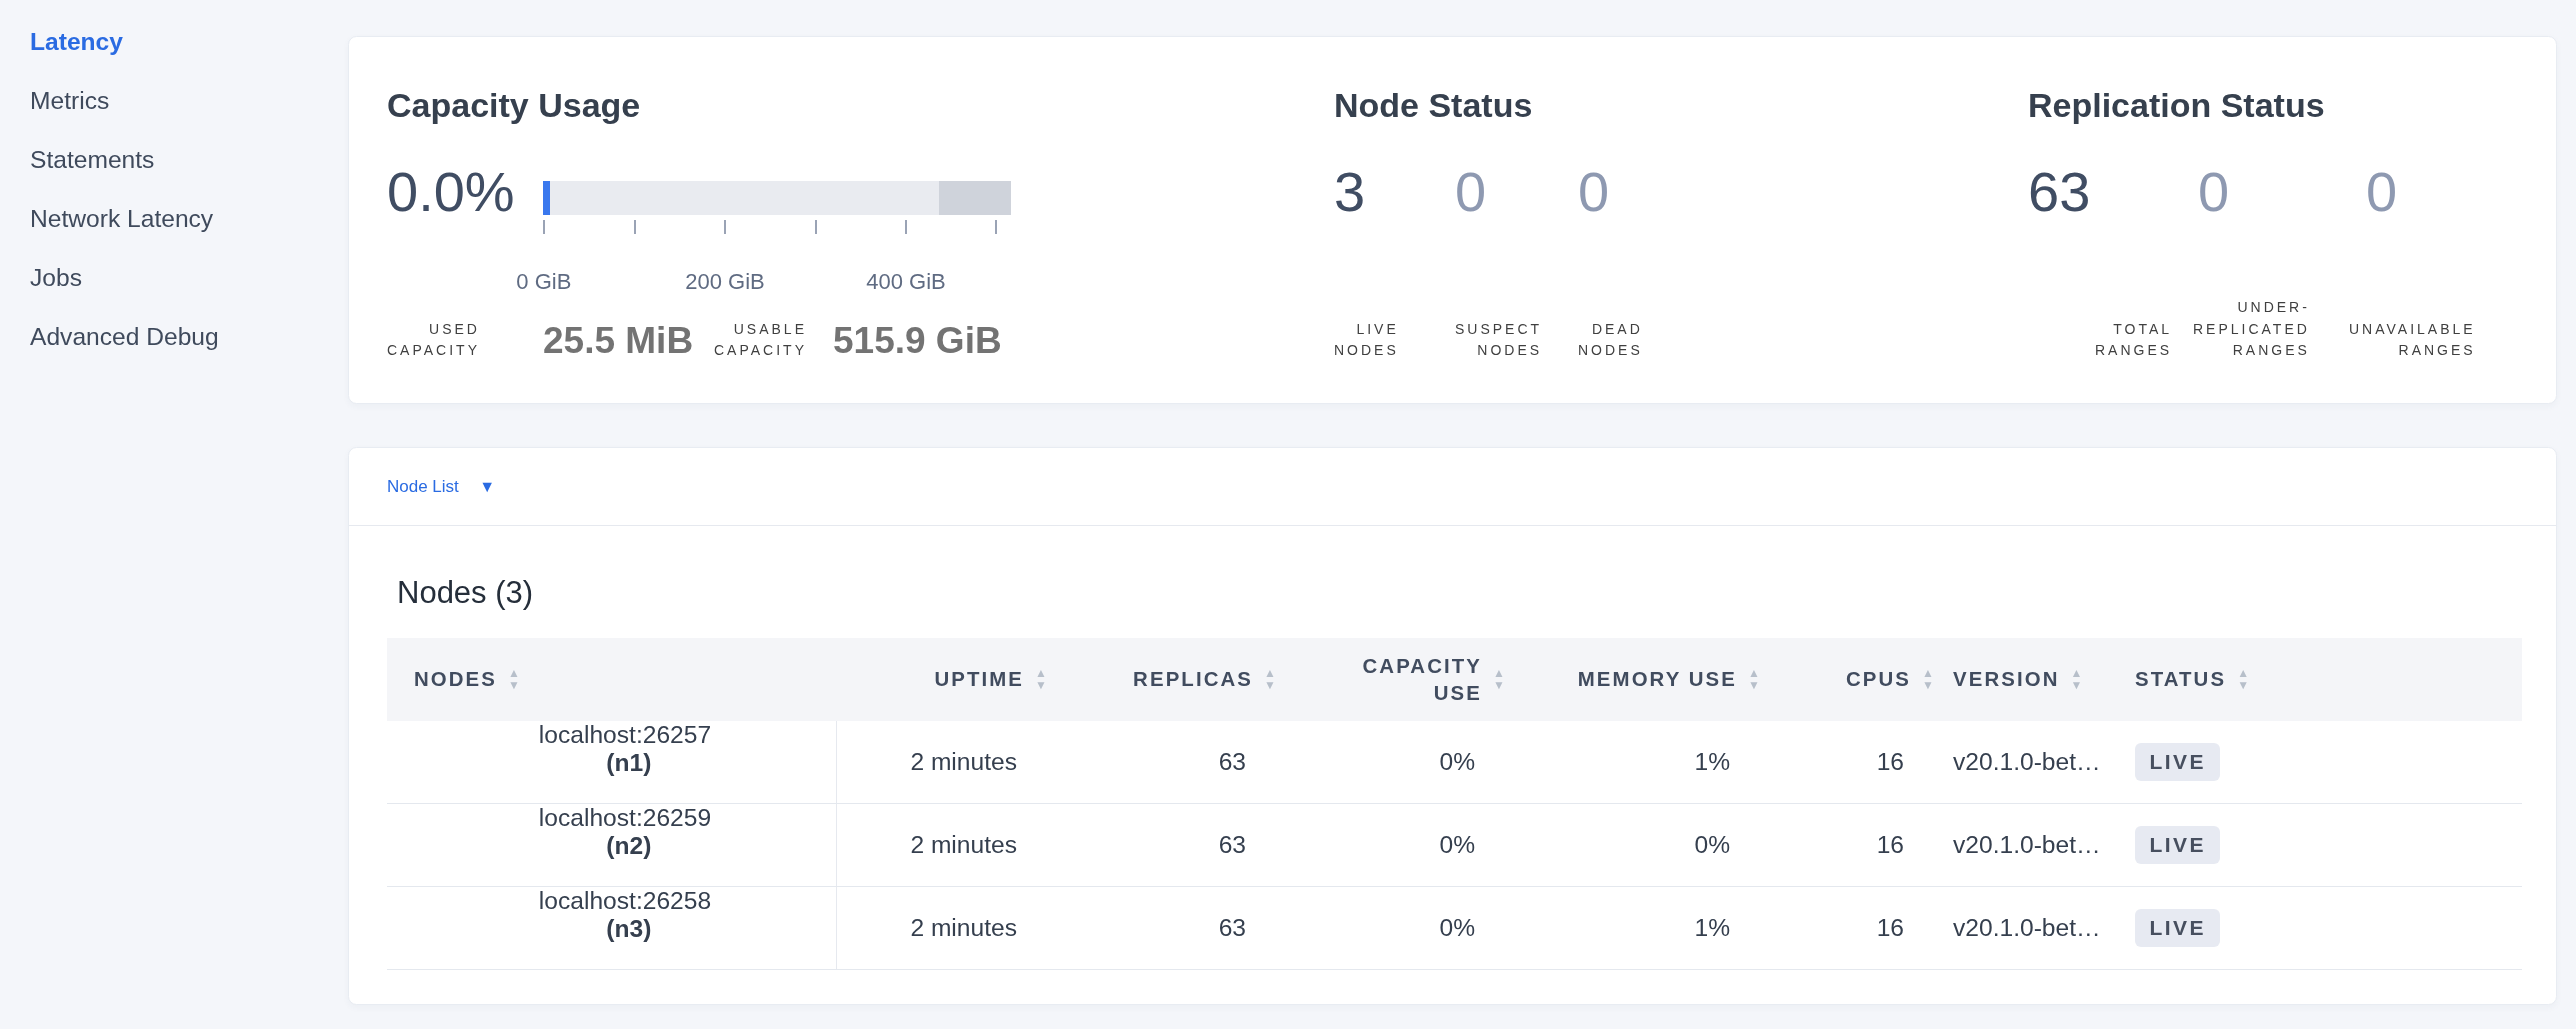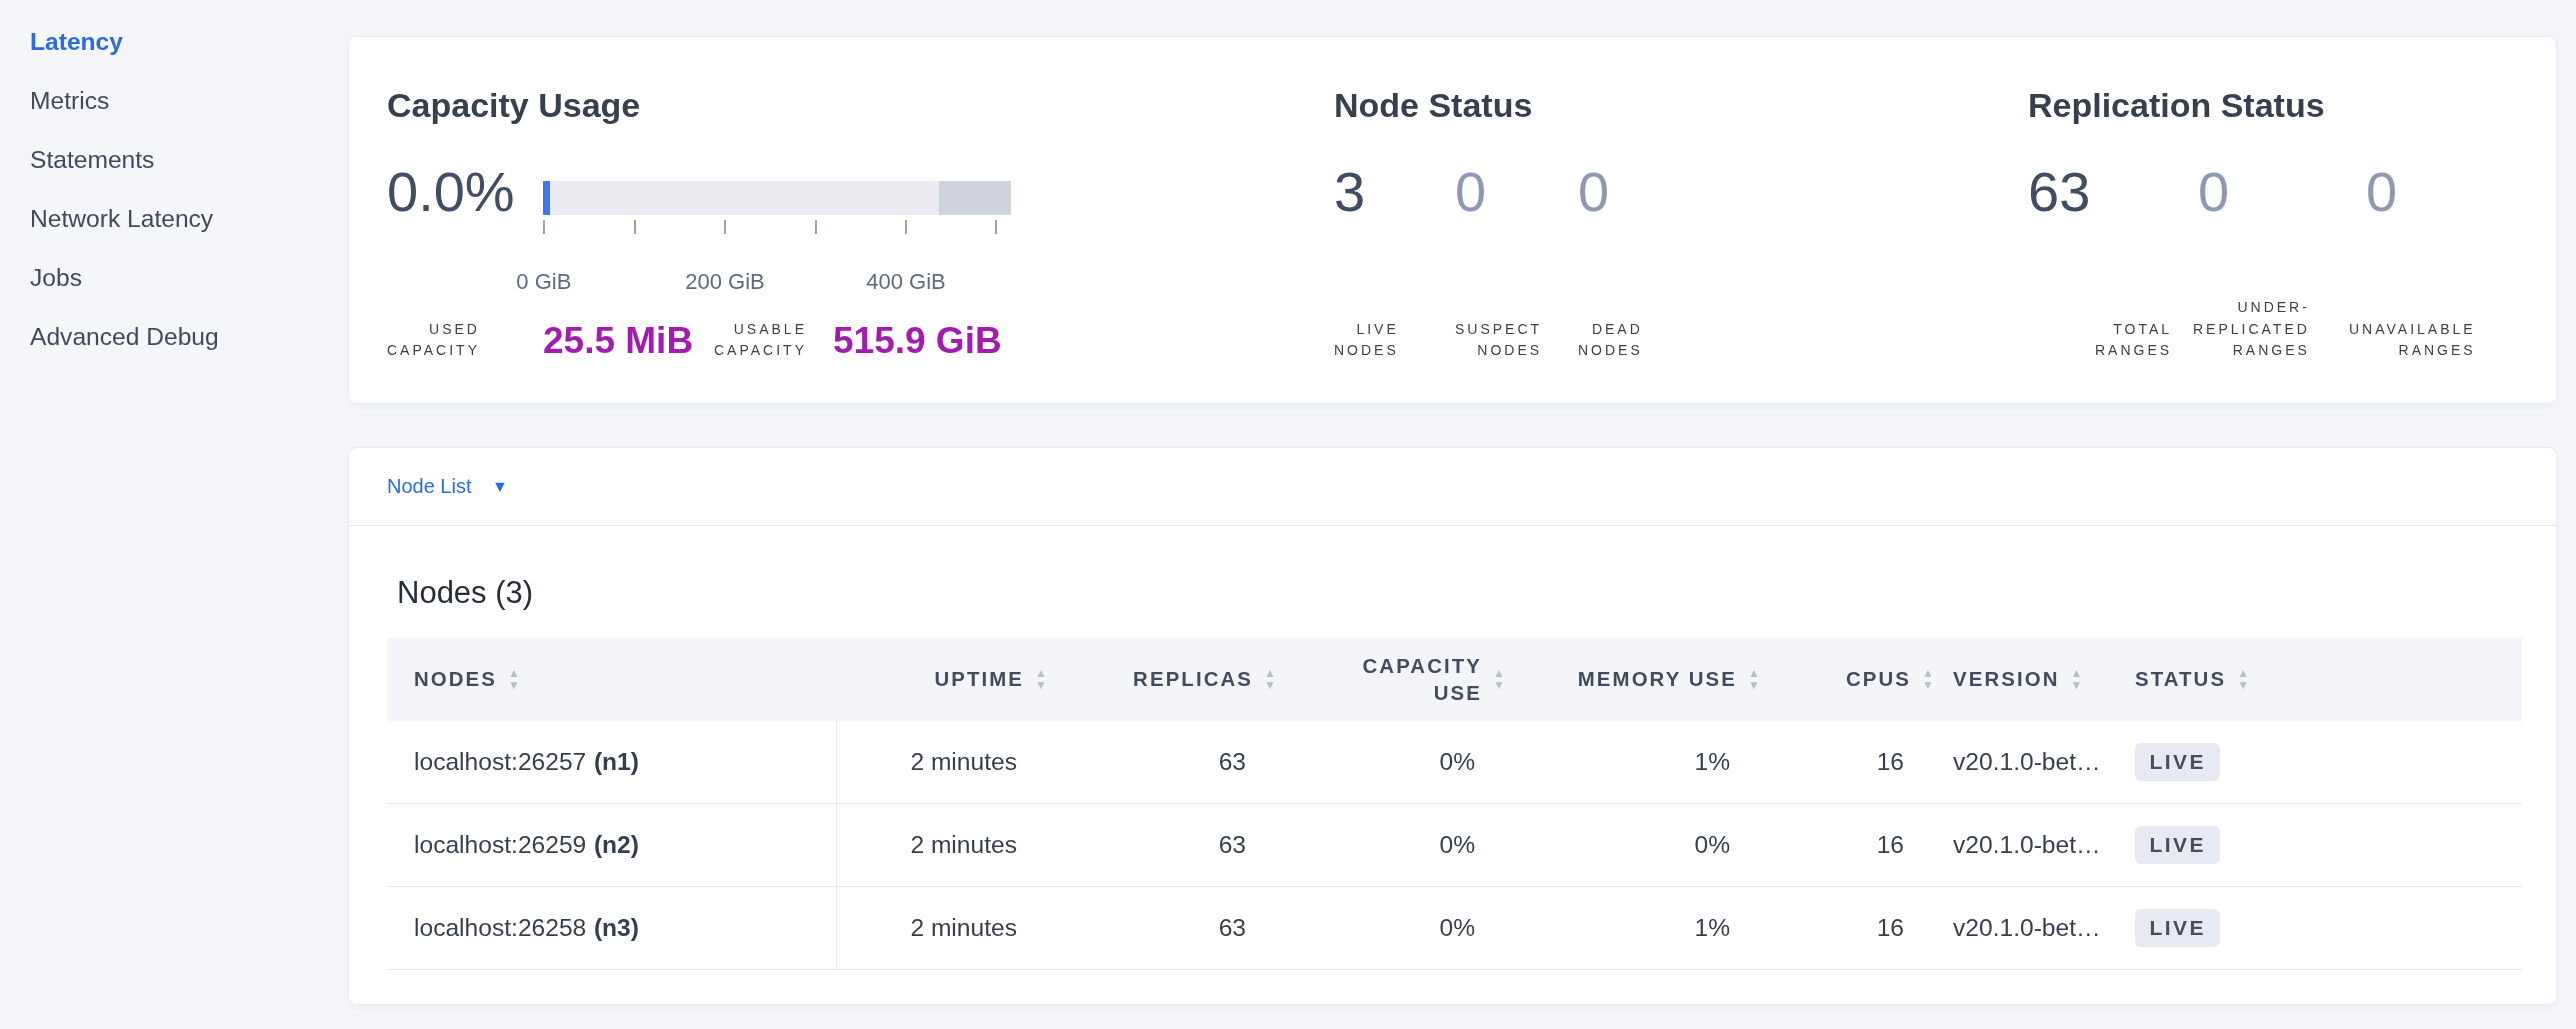--- a/index.html
+++ b/index.html
@@ -28,41 +28,41 @@
   }
   .card-summary { left:348px; top:36px;  width:2209px; height:368px; }
   .card-nodes   { left:348px; top:447px; width:2209px; height:558px; }
 
   
   .s-title { position:absolute; top:51px; font-size:34px; font-weight:700; color:#36404e; line-height:1; white-space:nowrap; }
   .big-num { position:absolute; top:127px; font-size:56px; line-height:1; font-weight:400; color:#404d63; }
   .big-num.dim { color:#8e99b1; }
   .m-label { position:absolute; bottom:41px; }
   .m-label span { display:block; font-size:14px; letter-spacing:3px; color:#404040; line-height:1.55; white-space:nowrap;text-align:right; }
-  .stat-val { position:absolute; bottom:41px; font-size:37px; font-weight:700; color:#a21caf; line-height:1.1; white-space:nowrap; }
+  .stat-val { position:absolute; bottom:41px; font-size:37px; font-weight:700; color:#737373; line-height:1.1; white-space:nowrap; }
 
   
   .bar-wrap { position:absolute; left:194px; top:144px; width:468px; height:34px; }
   .bar-track { position:absolute; left:0; top:0; width:100%; height:34px; background:#e9ebf0; }
   .bar-reserved { position:absolute; right:0; top:0; width:72px; height:34px; background:#cfd3db; }
   .bar-used { position:absolute; left:0; top:0; width:6.8px; height:34px; background:#3a78ee; }
   .tick { position:absolute; top:39px; width:1.7px; height:14.4px; background:#9aa3b5; }
   .tick-label { position:absolute; top:88px; transform:translateX(-50%); font-size:22px; color:#5f6b82; white-space:nowrap; }
 
   
   .view-bar { position:absolute; left:0; top:0; width:100%; height:78px; border-bottom:1.7px solid #e6e9ef; display:flex; align-items:center; padding-left:38px; cursor:pointer; }
-  .view-label { font-size:20px; color:#2a6be2; }
+  .view-label { font-size:17px; color:#2a6be2; }
   .caret { font-size:16px; color:#2a6be2; margin-left:20.4px; line-height:1; }
   .nodes-heading { position:absolute; left:48px; top:127px; font-size:31px; font-weight:400; color:#252e3a; }
 
   .table { position:absolute; left:38px; top:190px; width:2135px; }
   .tr { display:grid; grid-template-columns:450px 212px 229px 229px 255px 174px 187px 399px; height:83px; }
   .tr.head { background:#f4f5f8; }
   .tr.body { border-bottom:1.7px solid #e4e8ee; }
-  .tr.body > .td:first-child { border-right:1.7px solid #e6e9ef; }
+  .tr.body > .td:first-child { border-right:1.7px solid #e6e9ef;flex-direction:column; }
 
   .th { display:flex; align-items:center; font-size:20.4px; font-weight:700; letter-spacing:2.1px; color:#414c5f; }
   .td { display:flex; align-items:center; font-size:24.6px; color:#353f4e; white-space:nowrap; }
   .al { justify-content:flex-start; }
   .ar { justify-content:flex-end; text-align:right; }
   .p-nodes   { padding-left:27px; }
   .p-num     { padding-right:32px; }
   .p-version { padding-left:17px; }
   .p-status  { padding-left:12px; }
   .th.col-capuse .th-text { max-width:127px; line-height:1.3; }

